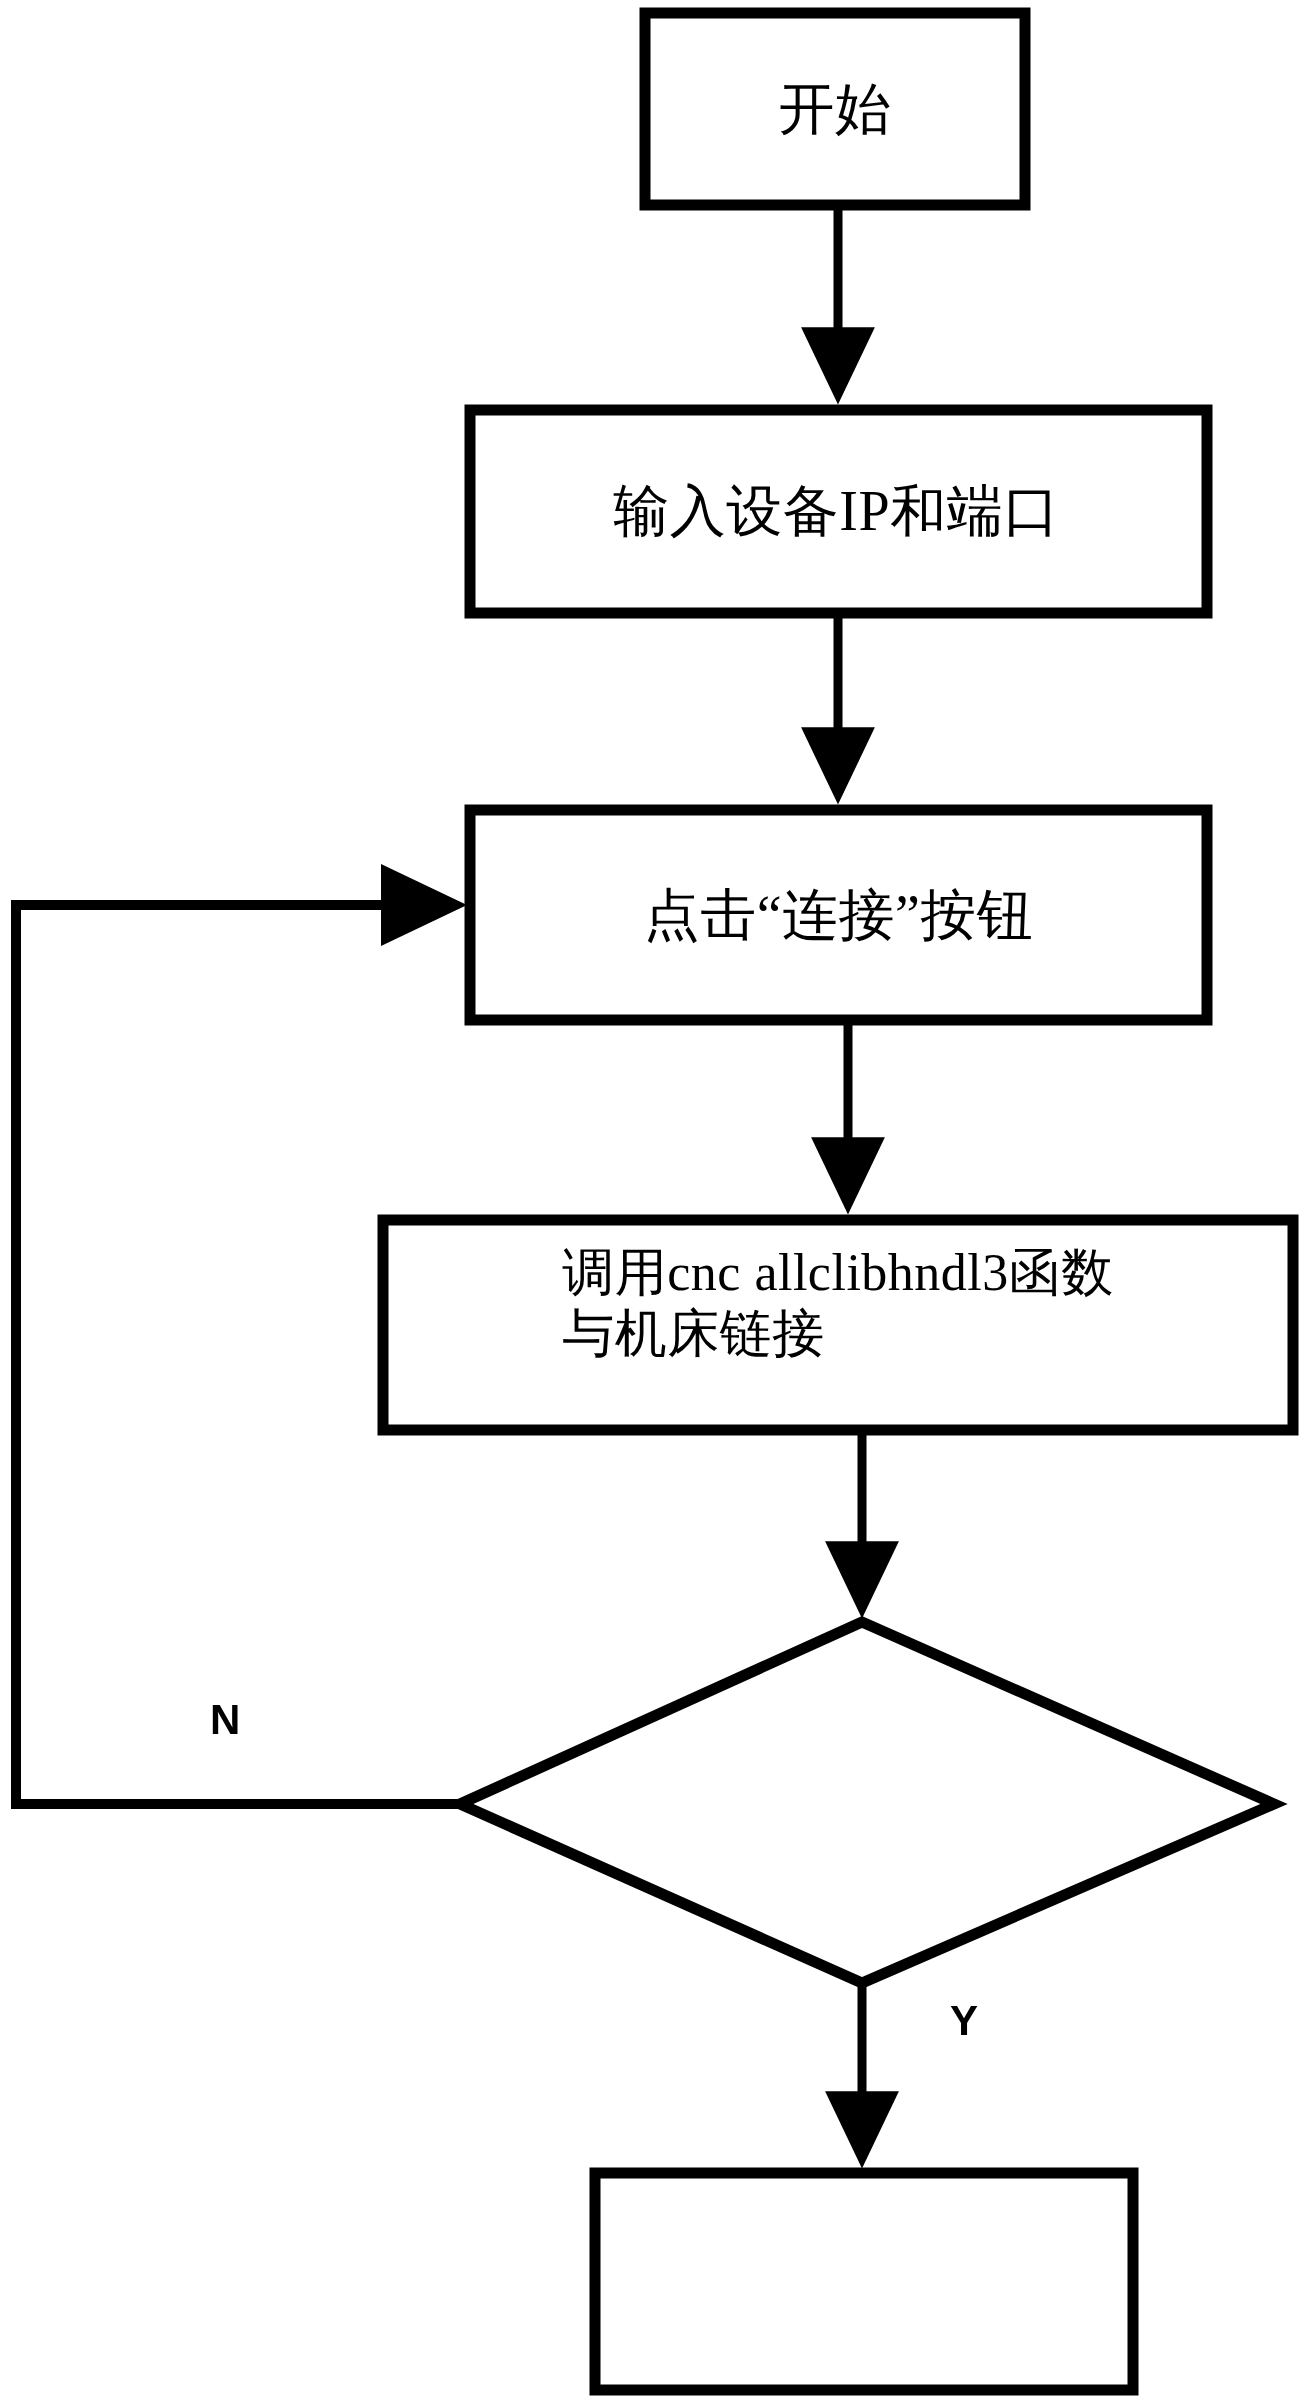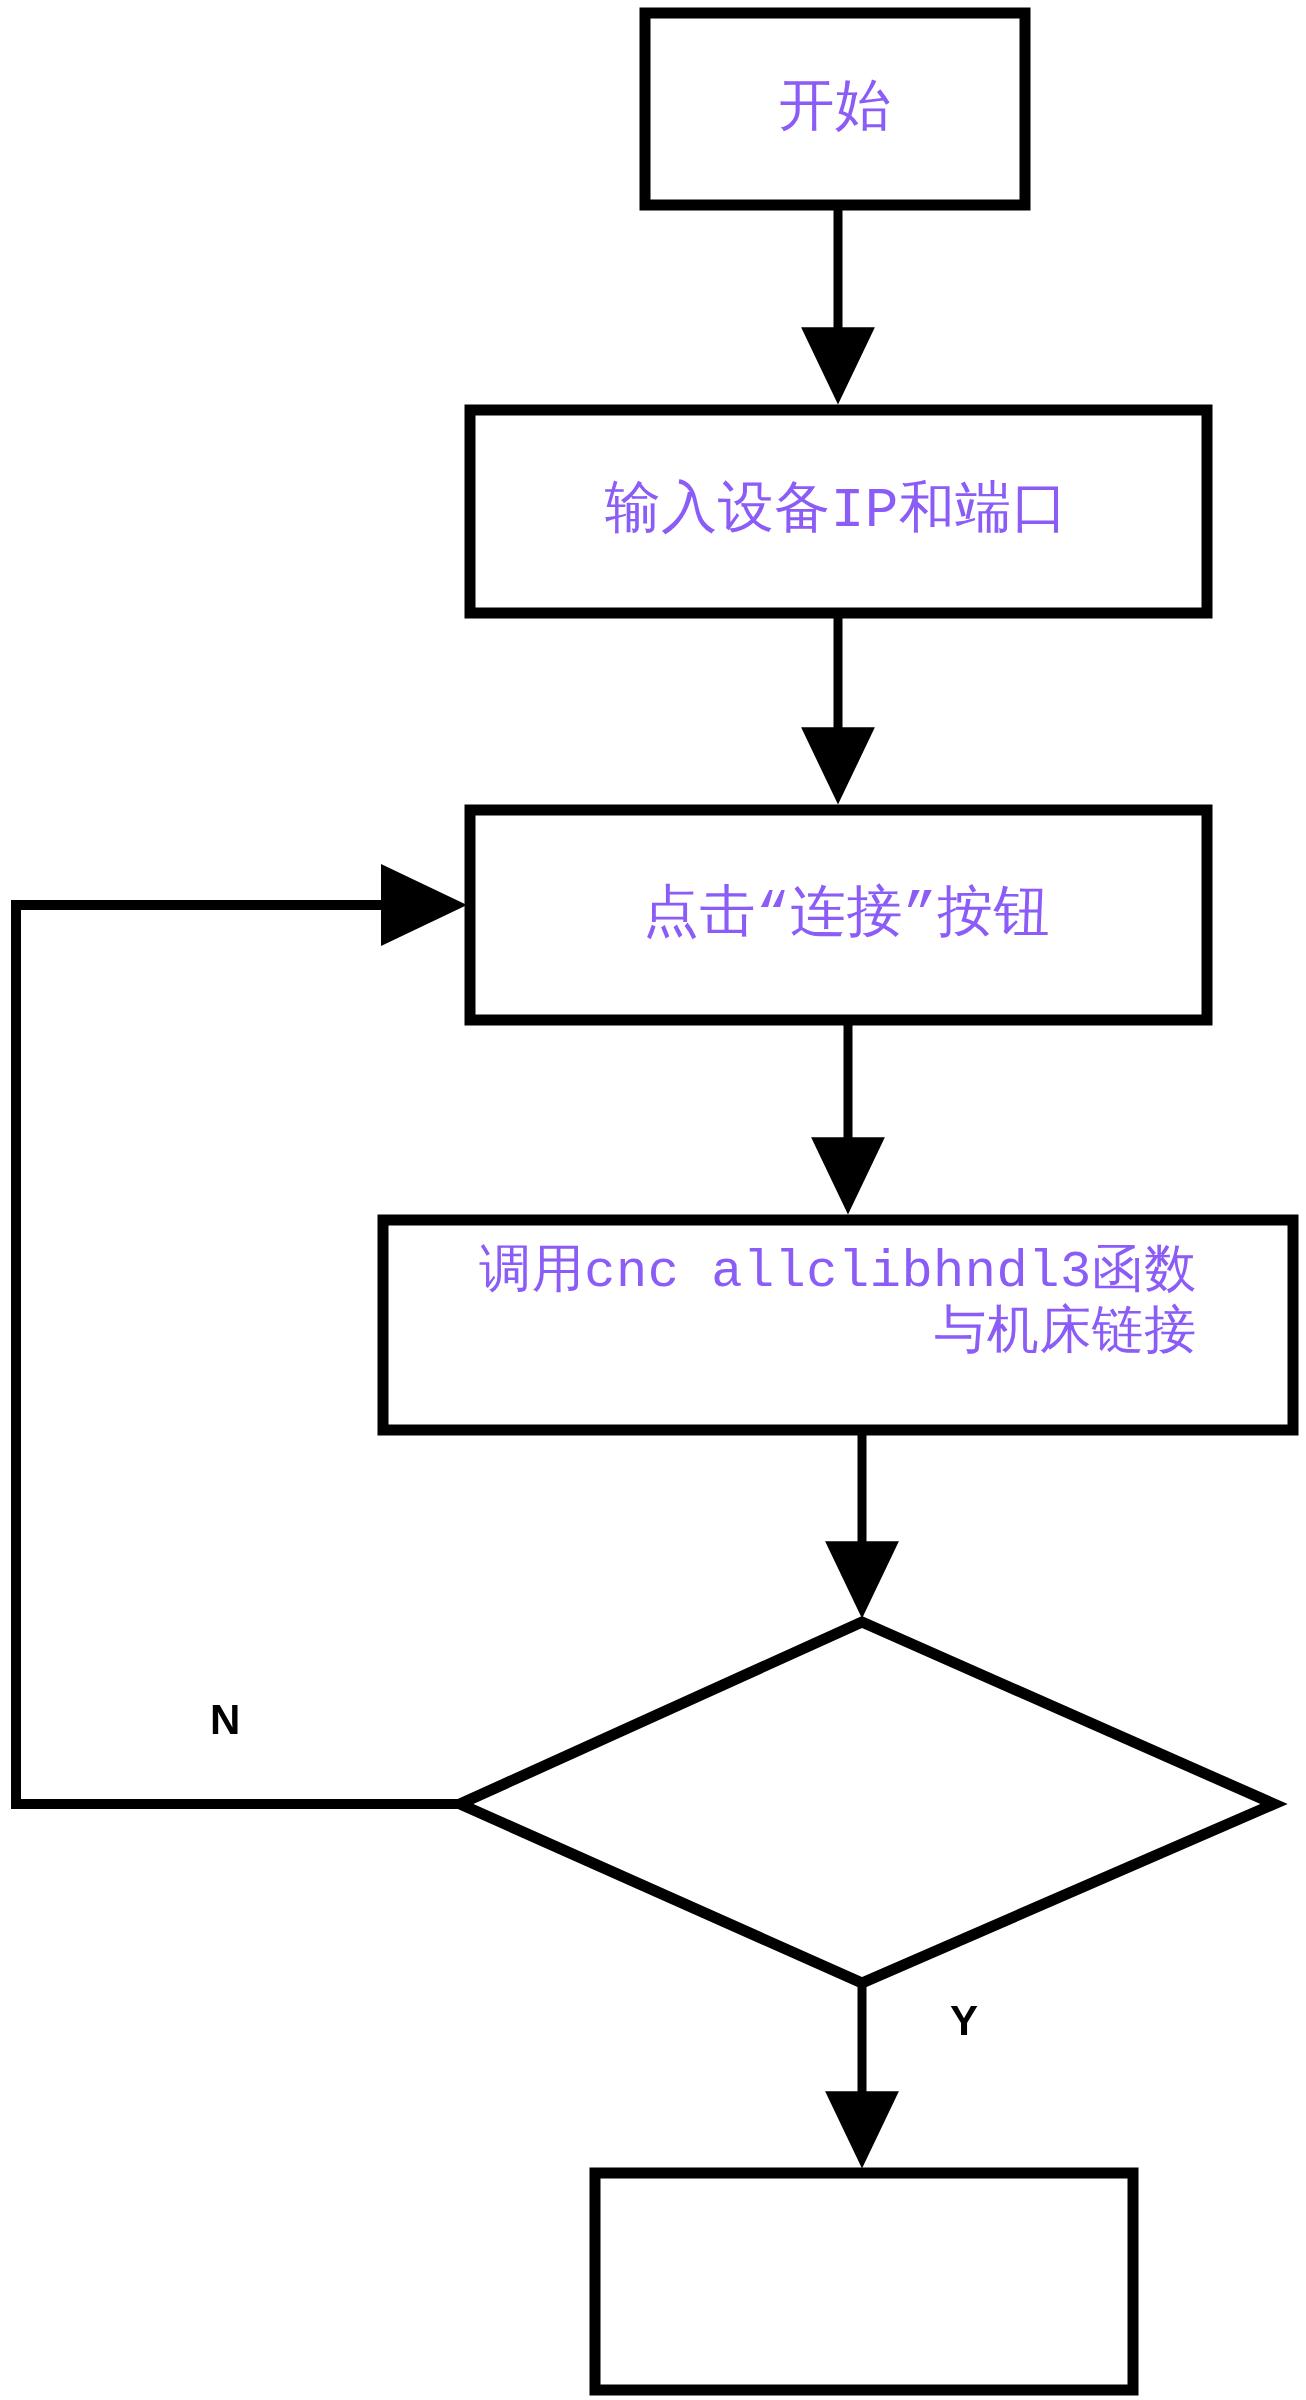--- a/index.html
+++ b/index.html
@@ -22,23 +22,23 @@
     left: 0;
     top: 0;
     width: 1306px;
     height: 2400px;
   }
   .node-label {
     position: absolute;
     display: flex;
     align-items: center;
     justify-content: center;
-    text-align: right;
-    color: #8b5cf6;
-    font-family: Liberation Mono, monospace;
+    text-align: left;
+    color: #000000;
+    font-family: Liberation Serif, serif;
     font-weight: 500;
     line-height: 1.18;
     white-space: pre-line;
     pointer-events: none;
     letter-spacing: 0.5px;
   }
   .edge-label {
     position: absolute;
     color: #000000;
     font-family: "Liberation Sans", sans-serif;
@@ -52,21 +52,20 @@
   }
   
   #label-input-ip-port {
     left: 465px; top: 405px; width: 743px; height: 213px;
     font-size: 56px;
   }
   
   #label-click-connect {
     left: 465px; top: 805px; width: 747px; height: 220px;
     font-size: 56px;
-    padding-left: 8px;
   }
   
   #label-call-function {
     left: 378px; top: 1215px; width: 920px; height: 176px;
     font-size: 52px;
   }
   
   #label-decision {
     left: 520px; top: 1715px; width: 690px; height: 176px;
     font-size: 52px;

